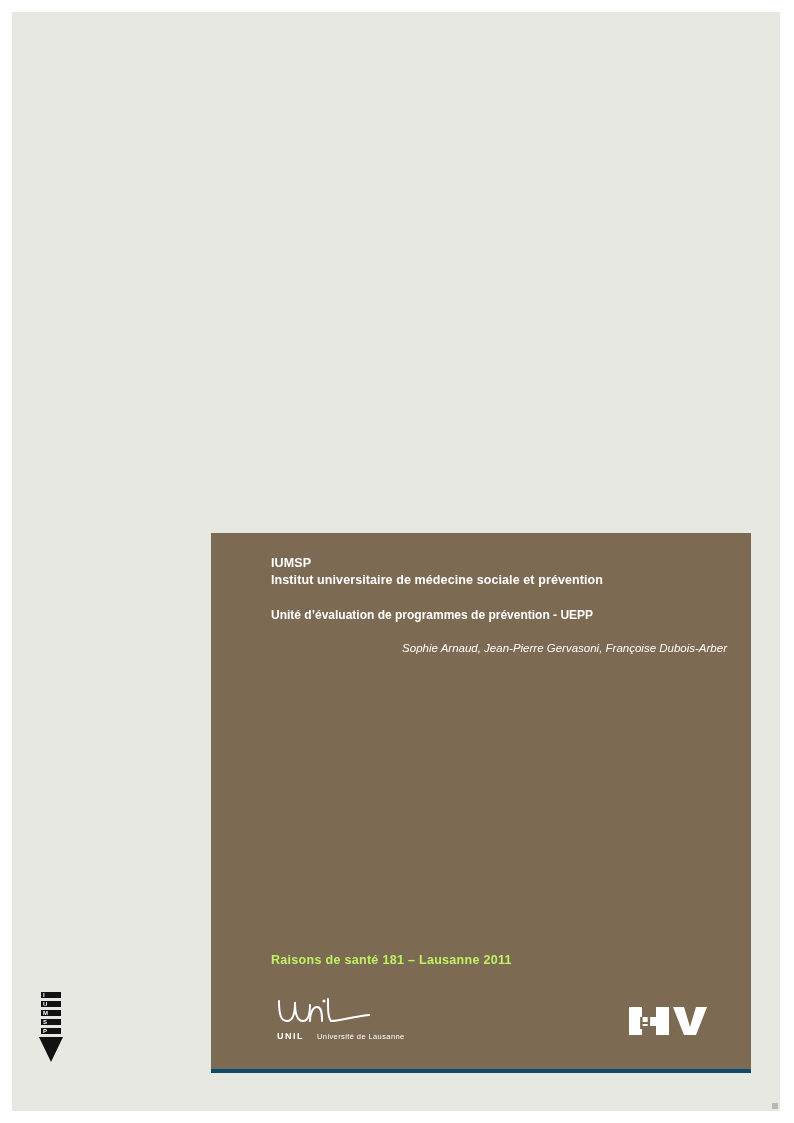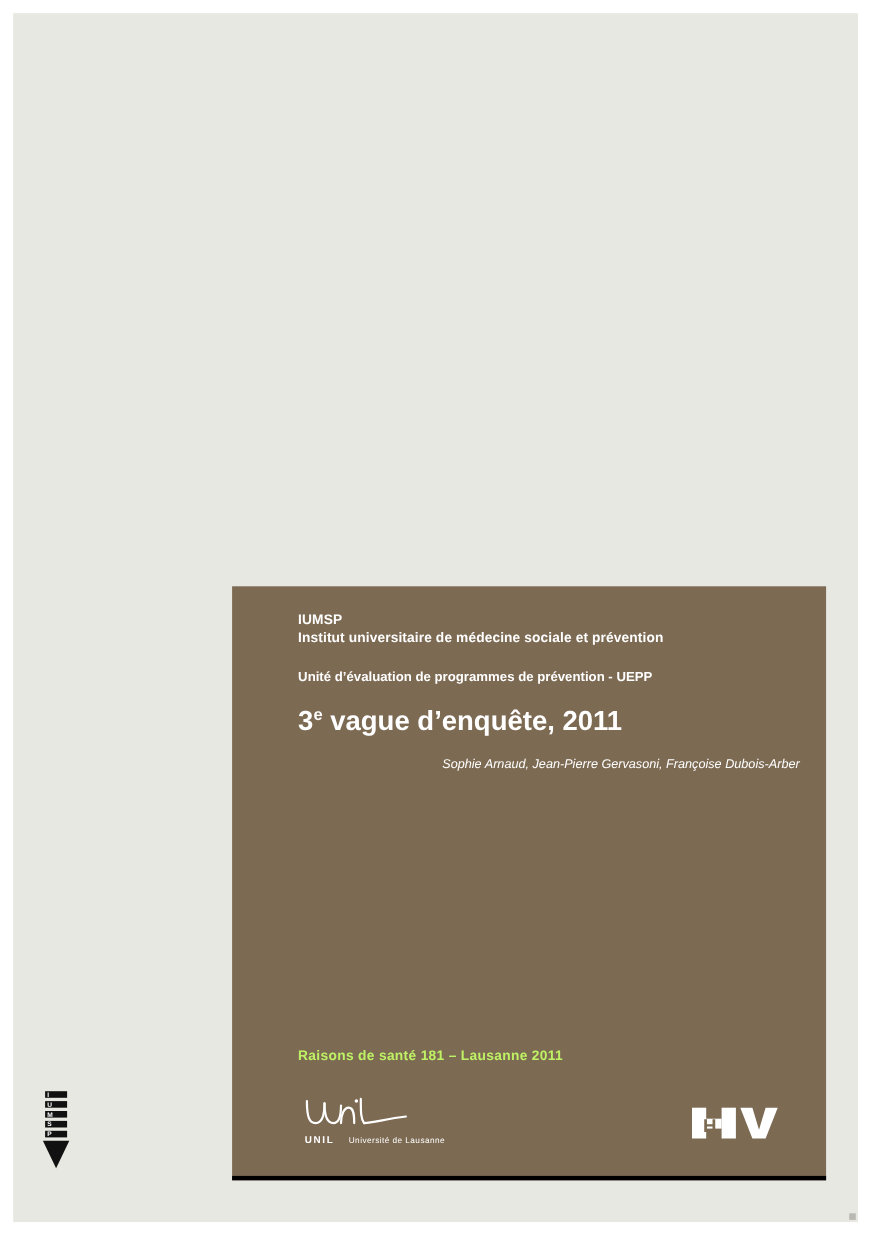--- a/index.html
+++ b/index.html
@@ -56,21 +56,21 @@
 
   
   .cover-block {
     position: absolute;
     left: 211px;
     top: 533px;
     width: 540px;
     height: 540px;
     background: #7d6a53;
     box-sizing: border-box;
-    border-bottom: 4px solid #000000;
+    border-bottom: 4px solid #0c4a6e;
   }
 
   .inner {
     position: absolute;
     left: 60px;
     top: 22px;
     right: 24px;
   }
 
   .org-line {
@@ -201,21 +201,20 @@
   <div class="cover-block">
 
     <div class="inner">
 
       <div class="org-line">IUMSP</div>
       <div class="org-line">Institut universitaire de médecine sociale et prévention</div>
 
       <div class="unit-line">Unité d’évaluation de programmes de prévention  -  UEPP</div>
 
 
-      <div class="subtitle"><span>3</span><sup>e</sup><span> vague d’enquête, 2011</span></div>
 
       <div class="authors">Sophie Arnaud, Jean-Pierre Gervasoni, Françoise Dubois-Arber</div>
 
     </div>
 
     <div class="series">Raisons de santé 181 – Lausanne 2011</div>
 
     <div class="logo-unil">
       <svg viewBox="0 0 170 52" width="170" height="52" aria-hidden="true">
         <g fill="none" stroke="#ffffff" stroke-width="2" stroke-linecap="round">

